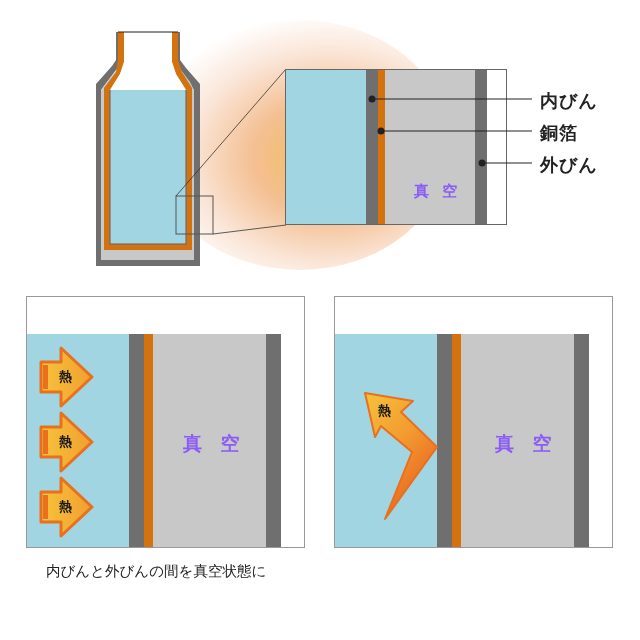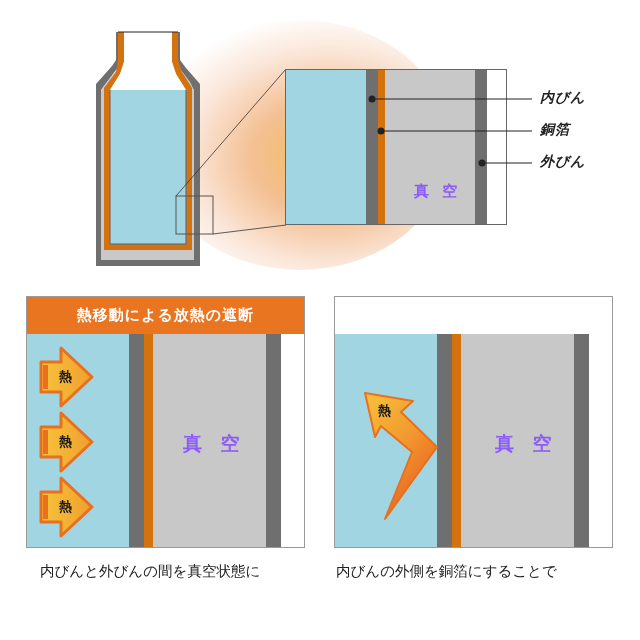--- a/index.html
+++ b/index.html
@@ -1,21 +1,21 @@
 <!DOCTYPE html>
 <html><head>
 <meta charset="utf-8">
 <style>
   html,body{margin:0;padding:0;background:#fff;}
   body{width:640px;height:640px;position:relative;overflow:hidden;font-family:"DejaVu Sans","Liberation Sans",sans-serif;}
   .abs{position:absolute;}
   .glow{position:absolute;left:150px;top:20px;width:300px;height:250px;border-radius:50%;
     background:radial-gradient(ellipse at 60% 55%, rgba(240,185,70,0.95) 0%, rgba(240,170,110,0.75) 30%, rgba(245,200,170,0.45) 55%, rgba(255,255,255,0) 75%);}
   .detail{position:absolute;left:285px;top:69px;width:222px;height:156px;border:1px solid #666;background:#fff;box-sizing:border-box;overflow:hidden;}
-  .lbl{position:absolute;font-size:14px;font-weight:bold;color:#222;letter-spacing:1px;font-style:italic;}
+  .lbl{position:absolute;font-size:18px;font-weight:bold;color:#222;letter-spacing:1px;}
   .panel{position:absolute;top:296px;width:279px;height:252px;border:1px solid #999;box-sizing:border-box;overflow:hidden;background:#fff;}
   .panel-header{position:absolute;left:0;top:0;width:100%;height:37px;background:#ea7521;color:#fff;font-weight:bold;font-size:15px;display:flex;align-items:center;justify-content:center;letter-spacing:1px;}
   .layer{position:absolute;top:37px;bottom:0;}
   .water{background:#a2d5e2;}
   .glass{background:#6f6f6f;}
   .foil{background:#d4730e;}
   .vac{background:#c8c8c8;}
   .vac-label{position:absolute;font-size:19px;font-weight:bold;color:#8b5cf6;letter-spacing:6px;}
   .caption{position:absolute;font-size:14.5px;color:#222;line-height:29px;}
   .heat-kanji{position:absolute;font-size:13px;font-weight:bold;color:#1a1a1a;}
@@ -59,21 +59,20 @@
   <circle cx="381" cy="131" r="3.5" fill="#222"></circle>
   <line x1="381" y1="131" x2="532" y2="131" stroke="#222" stroke-width="1"></line>
   <circle cx="482" cy="163" r="3.5" fill="#222"></circle>
   <line x1="482" y1="163" x2="532" y2="163" stroke="#222" stroke-width="1"></line>
 </svg>
 <div class="lbl" style="left:540px;top:89px;">内びん</div>
 <div class="lbl" style="left:540px;top:121px;">銅箔</div>
 <div class="lbl" style="left:540px;top:153px;text-align:right;">外びん</div>
 
 <div class="panel" style="left:26px;">
-  <div class="panel-header">熱移動による放熱の遮断</div>
   <div class="layer water" style="left:0;width:102px;"></div>
   <div class="layer glass" style="left:102px;width:15px;"></div>
   <div class="layer foil" style="left:117px;width:9px;"></div>
   <div class="layer vac" style="left:126px;width:113px;"></div>
   <div class="layer glass" style="left:239px;width:15px;"></div>
   <div class="vac-label" style="left:156px;top:134px;">真 空</div>
 
   <svg class="abs" style="left:0;top:0" width="279" height="252">
     <defs>
       <linearGradient id="ag" x1="0" y1="0" x2="1" y2="0">
@@ -113,18 +112,17 @@
         <stop offset="0" stop-color="#f7c23a"></stop>
           <stop offset="0.5" stop-color="#f29a30"></stop>
           <stop offset="1" stop-color="#e8621e"></stop>
       </linearGradient>
     </defs>
     <path d="M30 96 L78 104 L66 115 L102 150 L50 222 L77 155 L46 129 L40 140 Z" fill="url(#bg2)" stroke="#e8701e" stroke-width="2" stroke-linejoin="round"></path>
   </svg>
   <div class="heat-kanji" style="left:43px;top:105px;">熱</div>
 </div>
 
-<div class="caption" style="left:40px;top:557px;">
+<div class="caption" style="left:46px;top:557px;">
   <div>内びんと外びんの間を真空状態に</div>
 </div>
 <div class="caption" style="left:336px;top:557px;">
-  <div>内びんの外側を銅箔にすることで</div>
 </div>
 
 </body></html>

